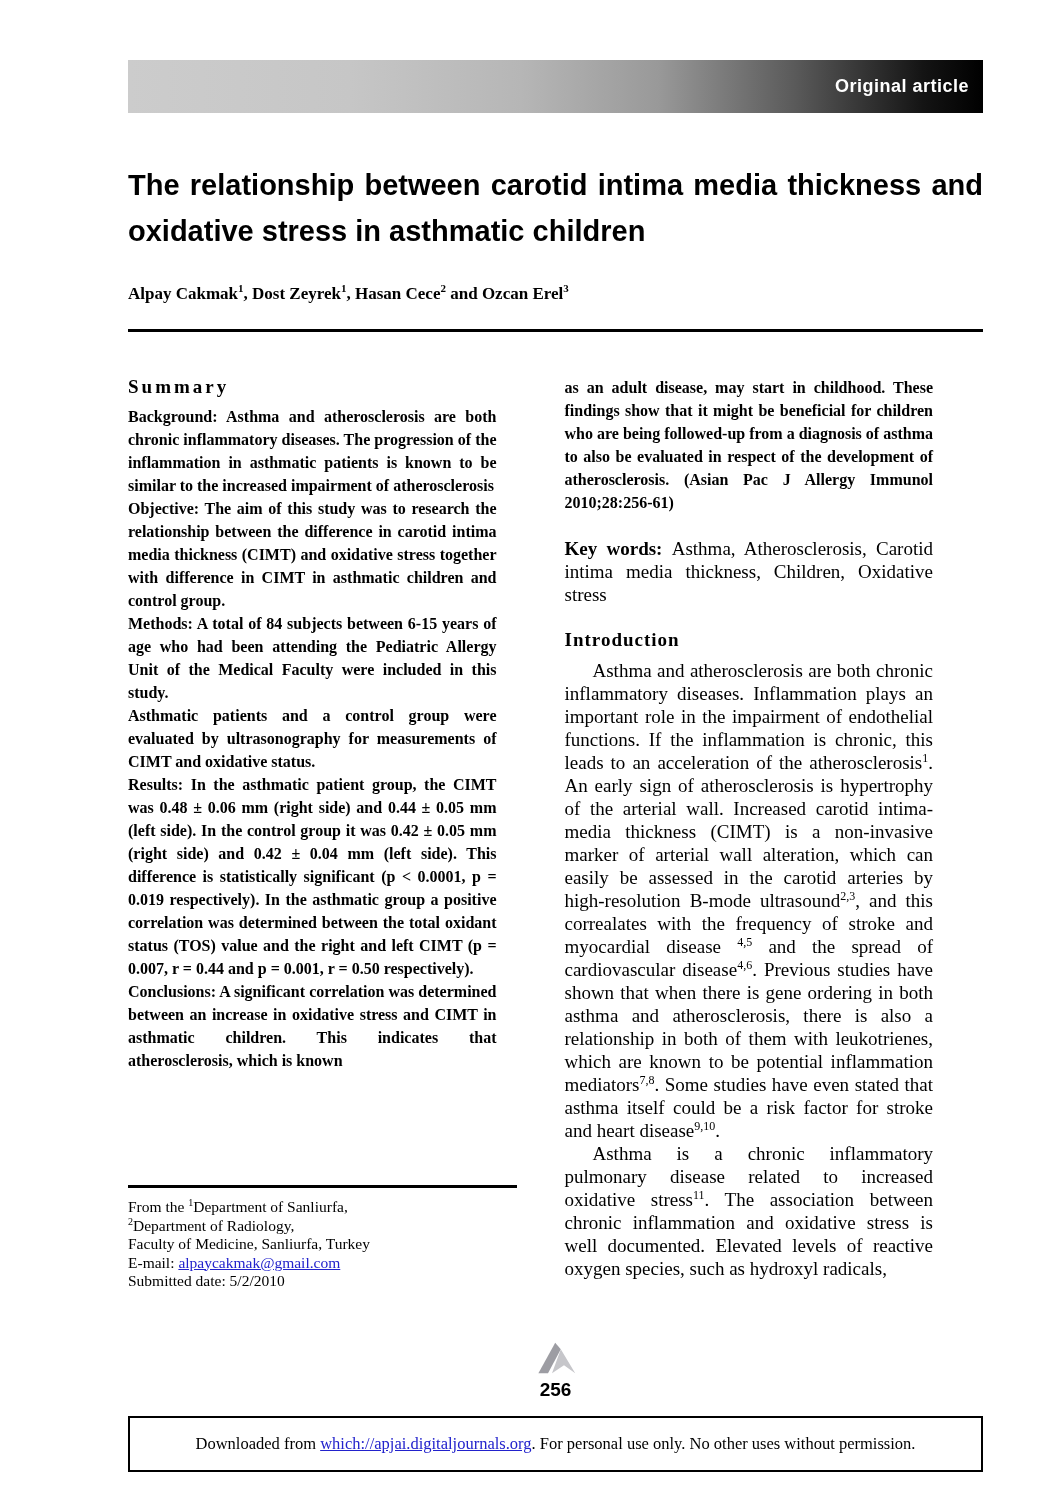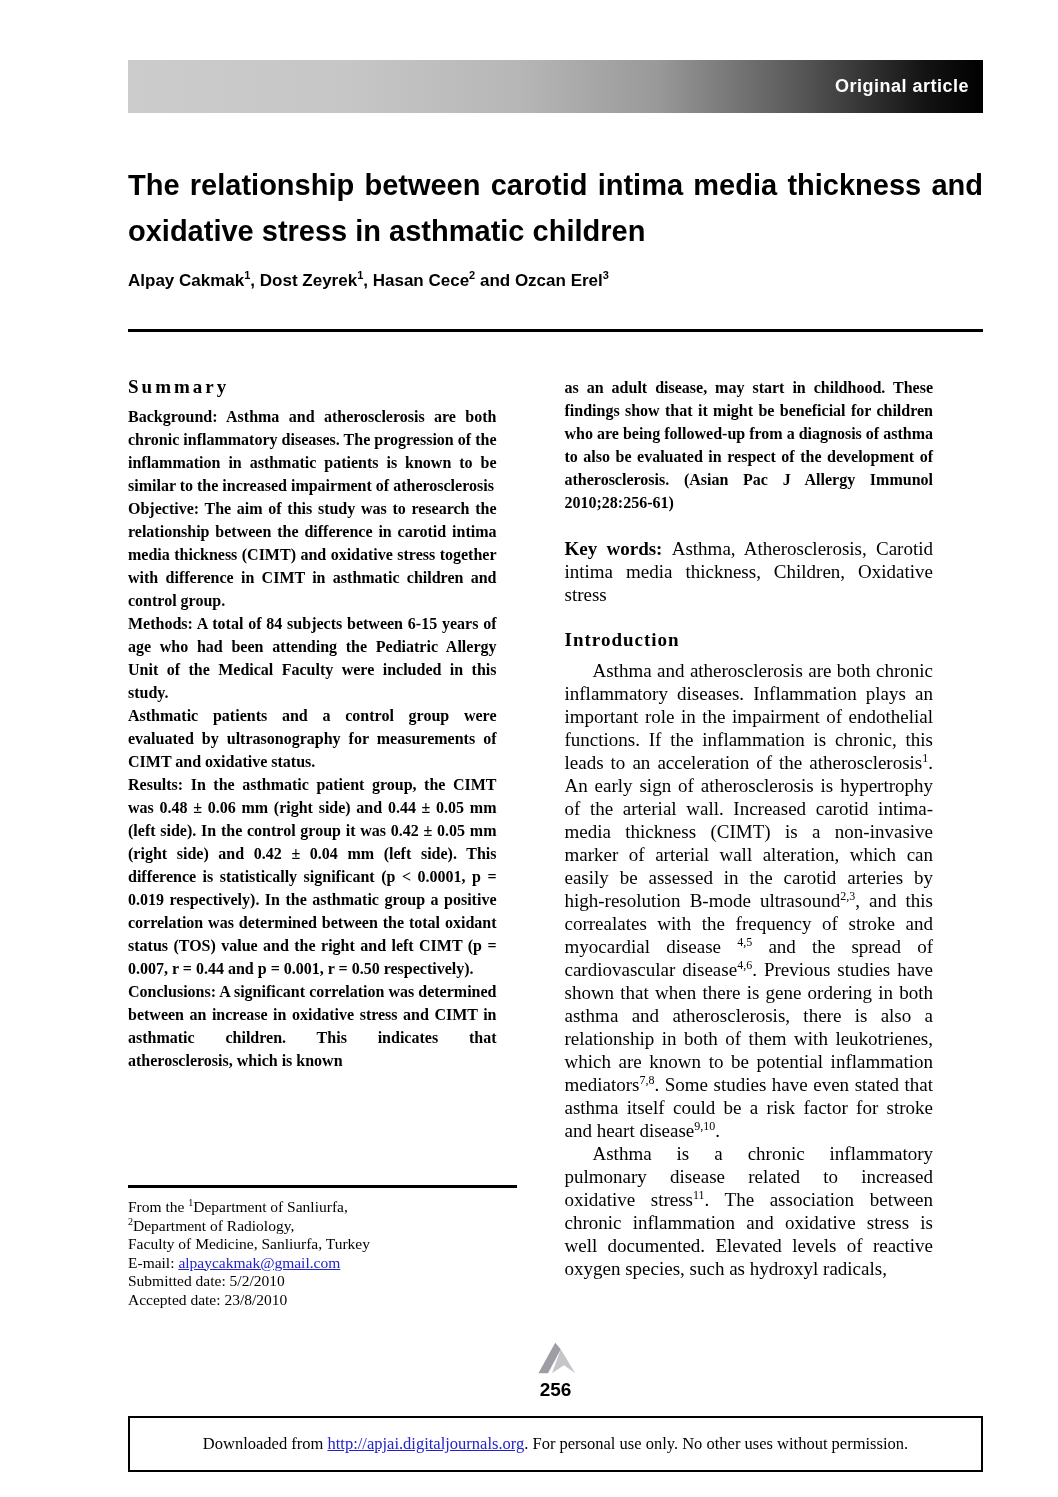--- a/index.html
+++ b/index.html
@@ -17,22 +17,22 @@
     color:#fff; font-family:"Liberation Sans", sans-serif; font-weight:bold;
     font-size:18px; padding-right:14px; letter-spacing:0.5px;
   }
   
   .title {
     position:absolute; left:128px; top:162px; width:855px; margin:0;
     font-family:"Liberation Sans", sans-serif; font-weight:bold;
     font-size:29px; line-height:46px; text-align:justify;
   }
   .authors {
-    position:absolute; left:128px; top:271px; width:855px;
-    font-family:Liberation Sans, sans-serif; font-weight:bold; font-size:17px;
+    position:absolute; left:128px; top:284px; width:855px;
+    font-family:Liberation Serif, serif; font-weight:bold; font-size:17px;
   }
   .authors sup { font-size:11px; }
   .title-rule { position:absolute; left:128px; top:329px; width:855px; height:3px; background:#000; }
   
   .columns { position:absolute; left:128px; top:376px; width:805px; display:flex; gap:68px;justify-content:center; }
   .col-left  { width:372px; }
   .col-right { width:372px; }
   .section {
     font-family:"Liberation Serif", serif; font-weight:bold; font-size:19px;
     margin:0 0 7px 0; letter-spacing:3px;
@@ -102,28 +102,27 @@
     </div>
   </div>
 
   <div class="footnote">
     <div class="footnote-rule"></div>
     <div class="fn-line"><span>From the </span><sup>1</sup><span>Department of Sanliurfa,</span></div>
     <div class="fn-line"><sup>2</sup><span>Department of Radiology,</span></div>
     <div class="fn-line">Faculty of Medicine, Sanliurfa, Turkey</div>
     <div class="fn-line"><span>E-mail: </span><a class="link" href="#">alpaycakmak@gmail.com</a></div>
     <div class="fn-line">Submitted date: 5/2/2010</div>
-    <div class="fn-line">Accepted date: 23/8/2010</div>
   </div>
 
   <div class="logo-wrap">
     <svg width="48" height="40" viewBox="0 0 60 46">
       <polygon points="8,42 29,4 36,12 20,42" fill="#9d9da3"></polygon>
       <polygon points="36,12 54,42 40,32 25,42" fill="#c6c6ca"></polygon>
     </svg>
     <div class="page-num">256</div>
   </div>
 
   <div class="footer-box">
-    <span><span>Downloaded from </span><a class="link" href="#">http://apjai.digitaljournals.org</a><span>. For personal use only. No other uses without permission.</span></span>
+    <span><span>Downloaded from </span><a class="link" href="#">which://apjai.digitaljournals.org</a><span>. For personal use only. No other uses without permission.</span></span>
   </div>
 
 </div>
 
 </body></html>

